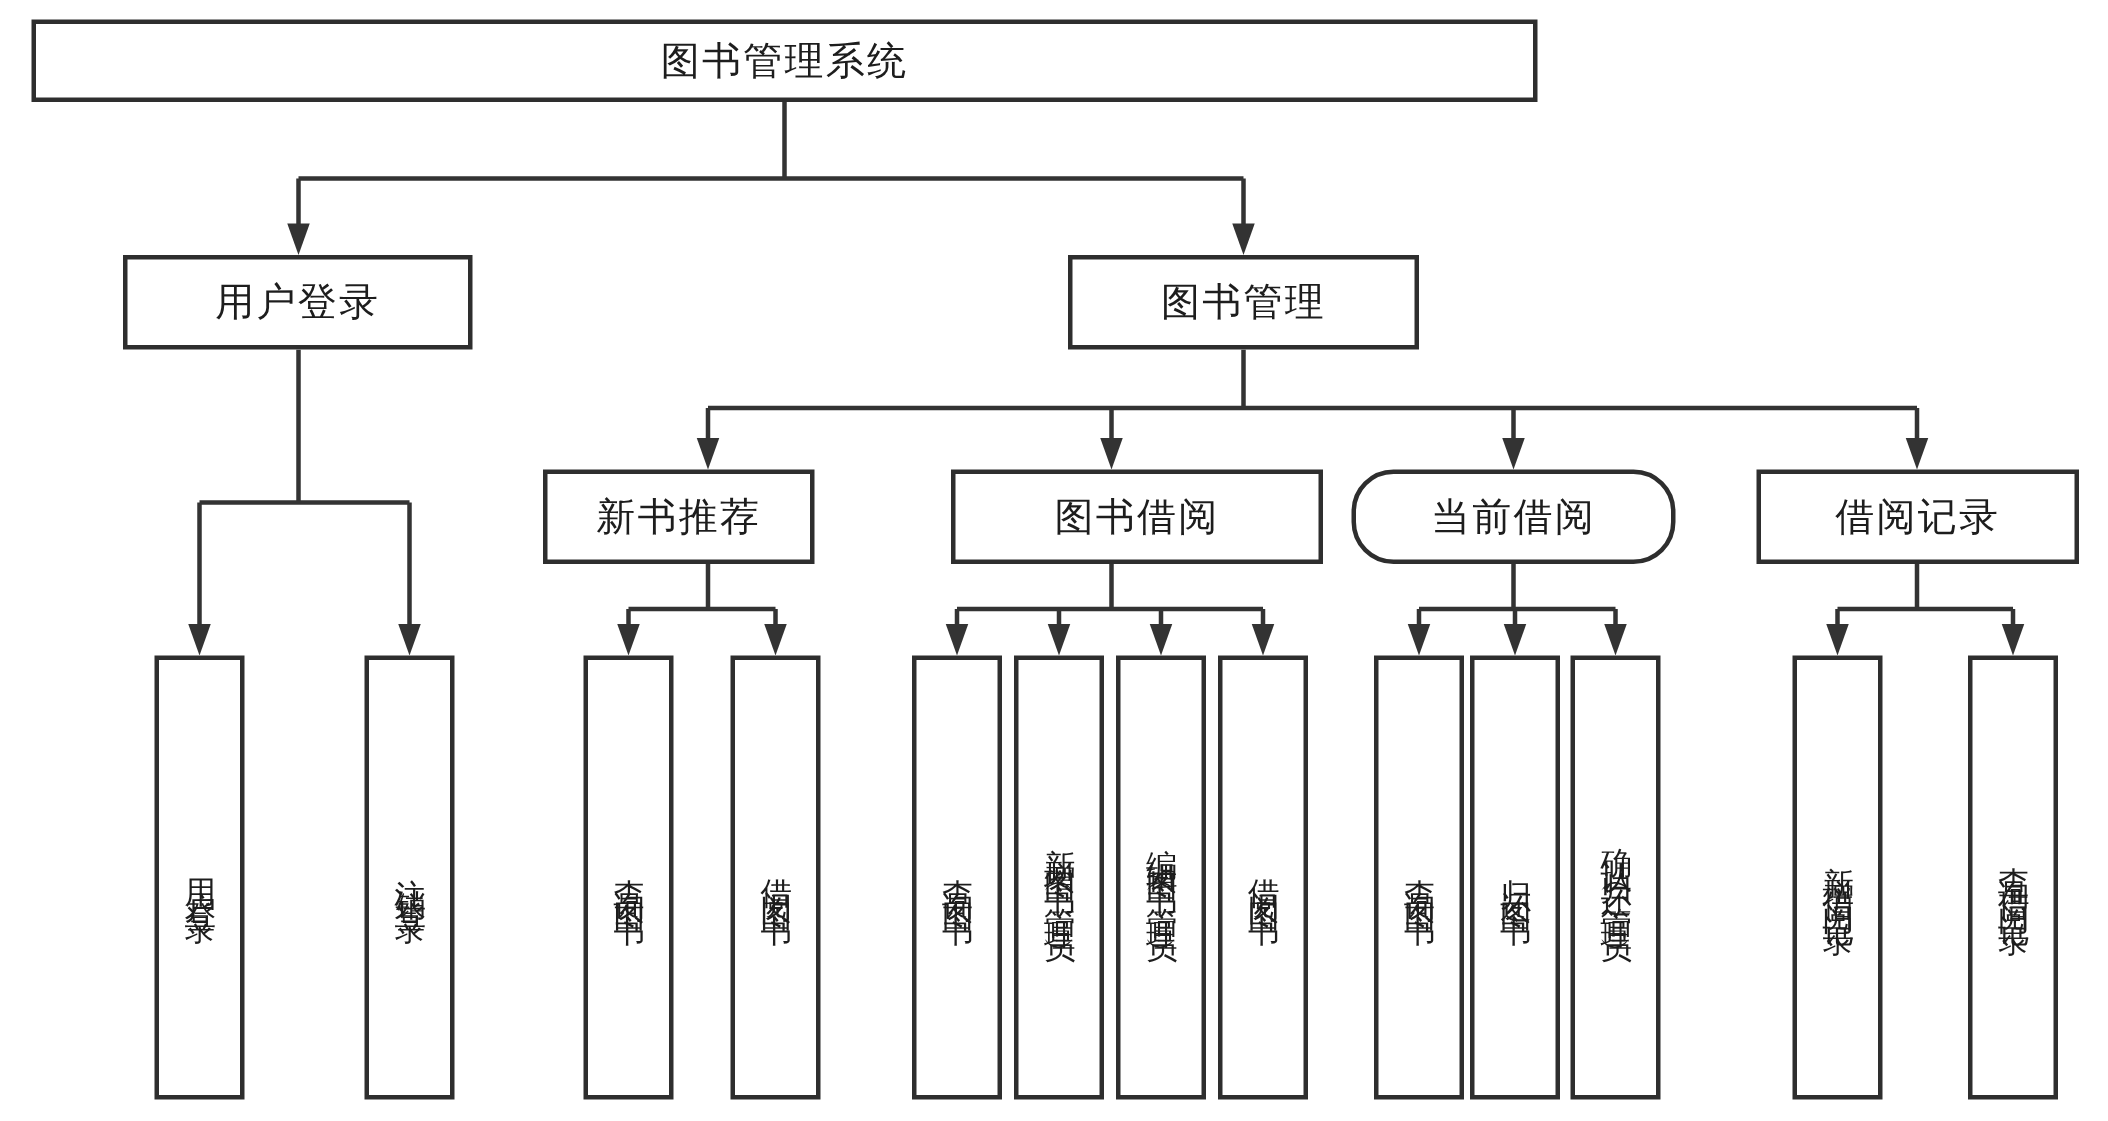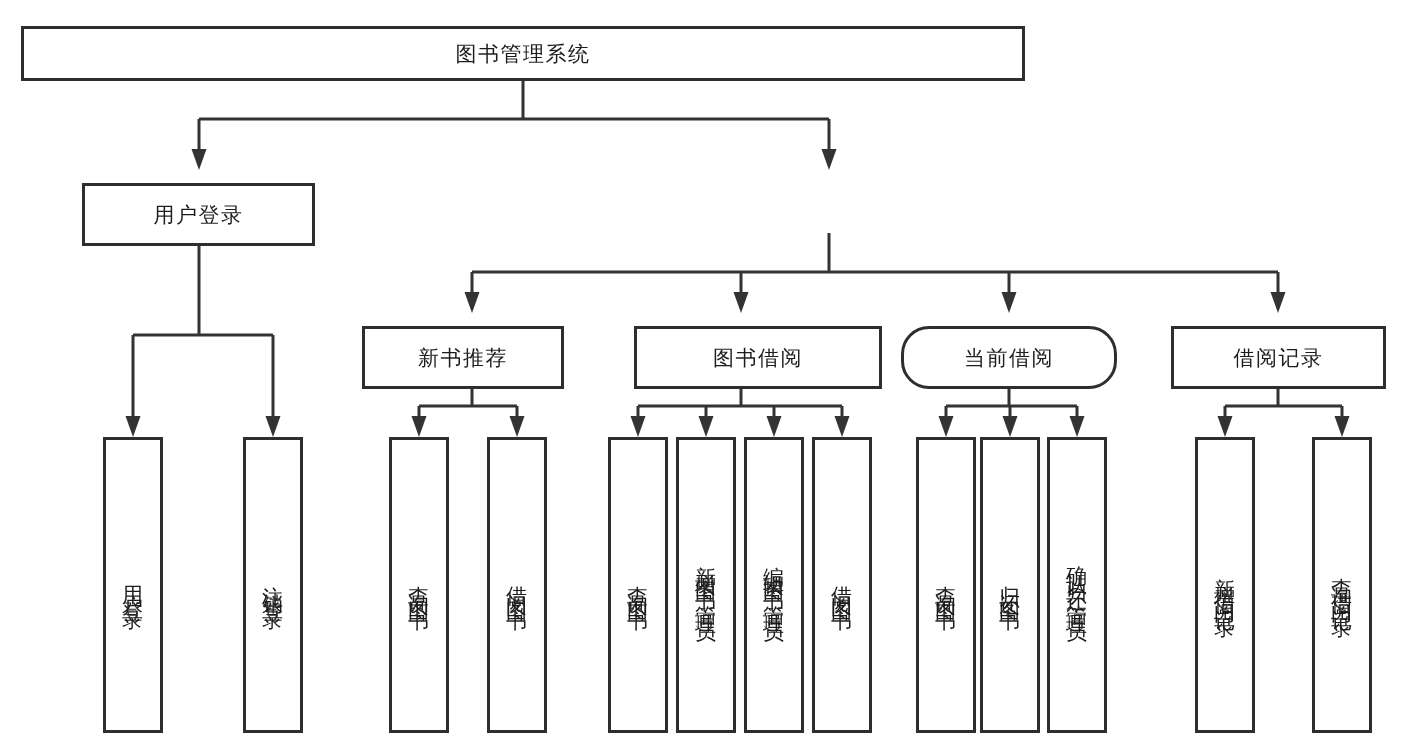--- a/index.html
+++ b/index.html
@@ -7,21 +7,21 @@
     width:1405px; height:747px; background:#ffffff; overflow:hidden;
     font-family:"Liberation Sans", sans-serif; position:relative;
   }
   .stage { position:absolute; left:0; top:0; width:1405px; height:747px; }
   svg.wires { position:absolute; left:0; top:0; }
   .node {
     position:absolute; box-sizing:border-box; background:#ffffff;
     border:3px solid #2e2e2e; color:#1d1d1d;
     display:flex; align-items:center; justify-content:center;
   }
-  .hnode { font-size:21px; letter-spacing:1.5px; white-space:nowrap;margin-top:13px; }
+  .hnode { font-size:26px; letter-spacing:1.5px; white-space:nowrap; }
   .vnode .vtext {
     writing-mode:vertical-rl; text-orientation:mixed;
     font-size:21px; letter-spacing:8px; line-height:1; white-space:nowrap;
   }
   .watermark {
     position:absolute; right:5px; top:717px; font-size:19px;
     color:#a6a6a6; letter-spacing:1px; white-space:nowrap;
   }
 </style>
 </head>
@@ -72,22 +72,23 @@
       <polygon points="1002.5,416 1017.5,416 1010,437"></polygon>
       <polygon points="1069.5,416 1084.5,416 1077,437"></polygon>
       <polygon points="1217.5,416 1232.5,416 1225,437"></polygon>
       <polygon points="1334.5,416 1349.5,416 1342,437"></polygon>
     </g>
   </svg>
 
   <div class="node hnode" style="left:21px; top:13px; width:1004px; height:55px;">图书管理系统</div>
 
   <div class="node hnode" style="left:82px; top:170px; width:233px; height:63px;">用户登录</div>
+  <div class="node hnode" style="left:712px; top:170px; width:234px; height:63px;">图书管理</div>
 
-  <div class="node hnode" style="left:362px; top:313px; width:202px; height:63px;">新书推荐</div>
+  <div class="node hnode" style="left:362px; top:313px; width:181px; height:63px;">新书推荐</div>
   <div class="node hnode" style="left:634px; top:313px; width:248px; height:63px;">图书借阅</div>
   <div class="node hnode" style="left:901px; top:313px; width:216px; height:63px;border-radius:28px;">当前借阅</div>
   <div class="node hnode" style="left:1171px; top:313px; width:215px; height:63px;">借阅记录</div>
 
   <div class="node vnode" style="left:103px; top:437px; width:60px; height:296px;">
     <span class="vtext">用户登录</span>
   </div>
   <div class="node vnode" style="left:243px; top:437px; width:60px; height:296px;">
     <span class="vtext">注销登录</span>
   </div>

